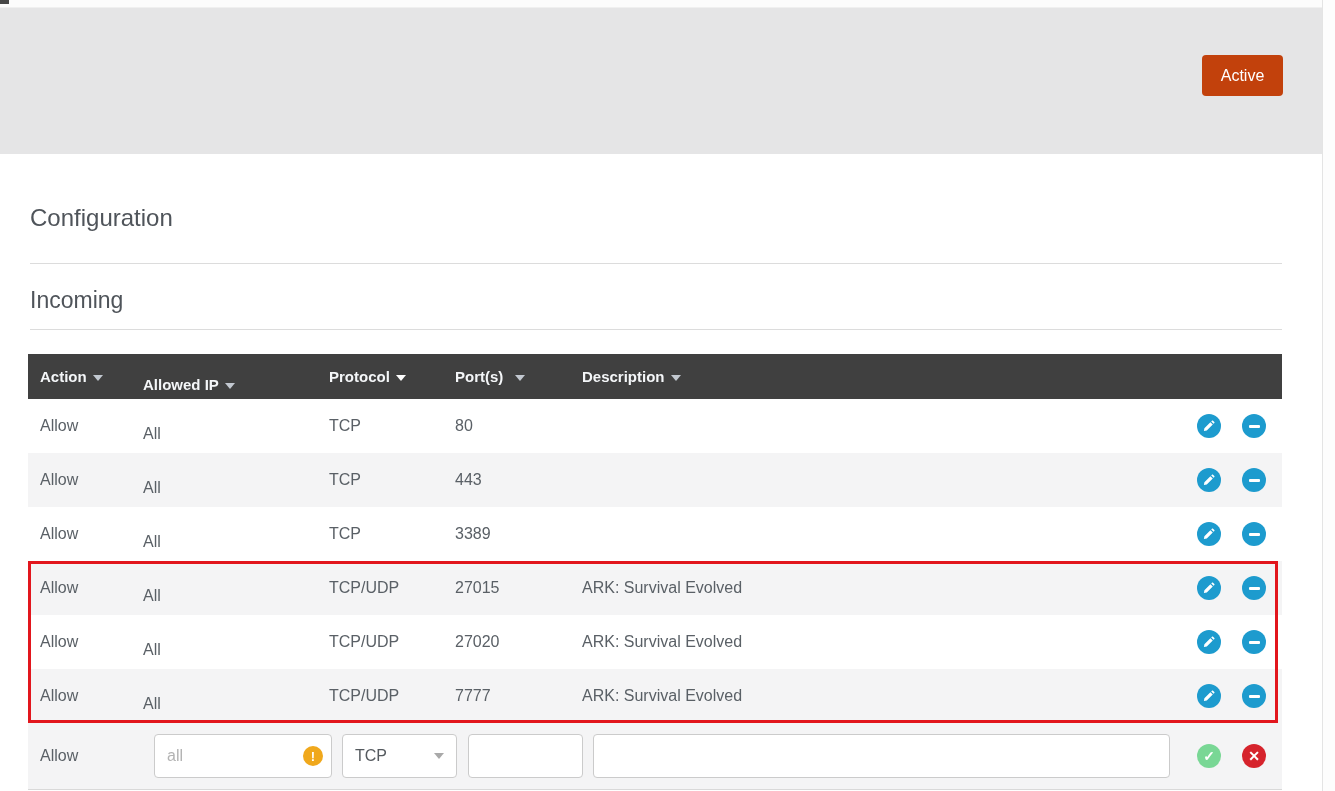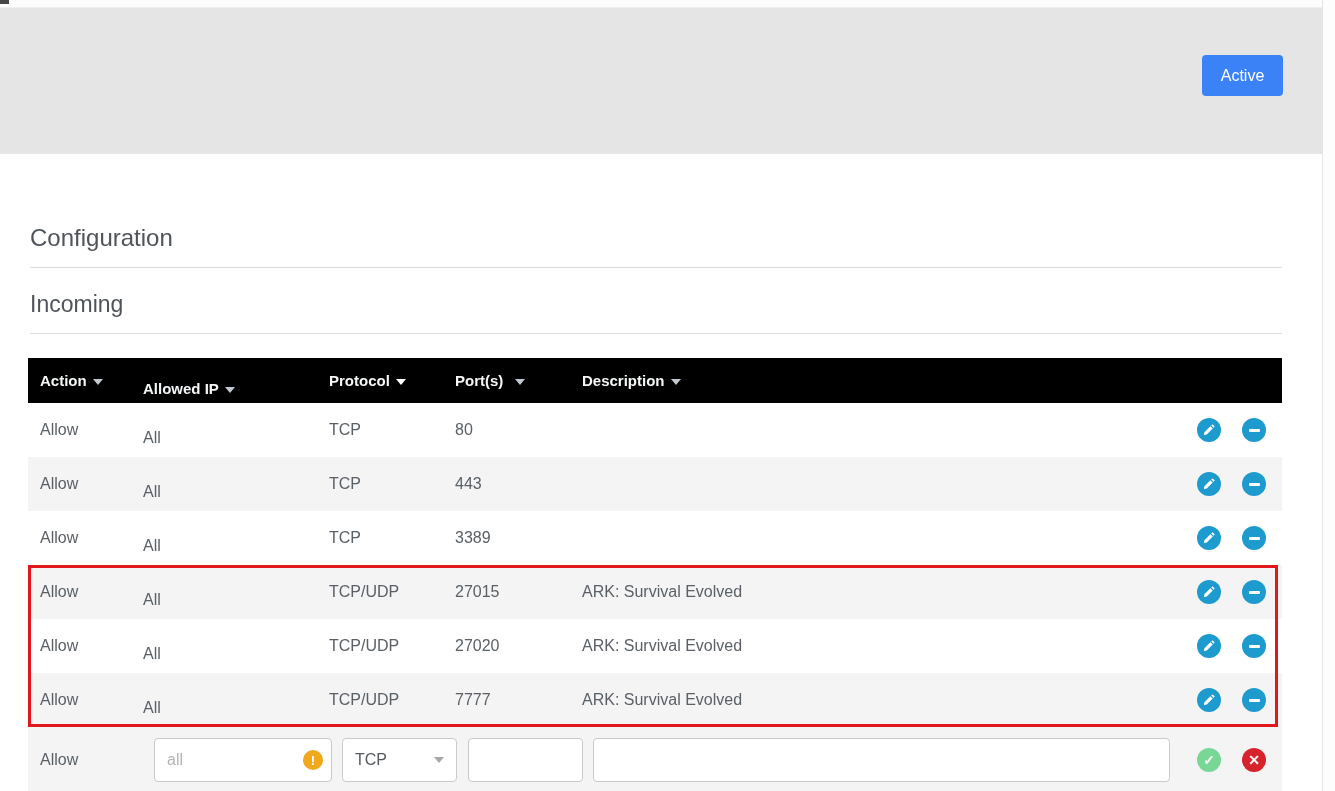--- a/index.html
+++ b/index.html
@@ -22,40 +22,40 @@
     height: 146px; background: #e5e5e6; padding: 40px 0 0 30px; position: relative;
     width: 1322px;
   }
   .page-title-row { display: flex; align-items: center; gap: 9px; }
   .page-title { font-size: 28px; font-weight: 400; color: #54585c; letter-spacing: .2px; }
   .pencil-small { width: 15px; height: 15px; display: inline-block; cursor: pointer; }
   .page-desc-row { display: flex; align-items: center; gap: 8px; margin-top: 17px; }
   .page-desc { font-size: 16px; font-style: italic; color: #63676b; }
   .status-btn {
     position: absolute; top: 47px; left: 1202px; width: 81px; height: 41px;
-    background: #3b82f6; color: #fff; border: none; border-radius: 4px;
+    background: #c2410c; color: #fff; border: none; border-radius: 4px;
     font-size: 16px; font-family: inherit; cursor: pointer;
   }
 
   
   .content { padding: 0 40px 0 30px; width: 1322px; }
   .section-title {
     font-size: 24px; font-weight: 400; color: #4f545a;
-    margin-top: 70px; padding-bottom: 15px; border-bottom: 1px solid #dcdcdc;
+    margin-top: 50px; padding-bottom: 31px; border-bottom: 1px solid #dcdcdc;
   }
   .subsection-title {
     font-size: 23px; font-weight: 400; color: #4f545a;
     margin-top: 23px; padding-bottom: 15px; border-bottom: 1px solid #dcdcdc;
   }
 
   
   .rules-table { margin-top: 24px; margin-left: -2px; width: 1254px; }
   .thead {
     display: flex; align-items: center; height: 45px;
-    background: #000000; color: #f4f6f8; font-size: 15px; font-weight: 700;
+    background: #404040; color: #f4f6f8; font-size: 15px; font-weight: 700;
   }
   .th { display: flex; align-items: center; gap: 6px; cursor: pointer; }
   .caret { width: 0; height: 0; border-left: 5px solid transparent; border-right: 5px solid transparent; border-top: 6px solid #c2c8d0; margin-top: 2px; }
   .caret.active { border-top-color: #ffffff; }
 
   .c-action { width: 115px; padding-left: 12px; }
   .c-ip     { width: 186px; margin-top: 16px; }
   .c-proto  { width: 126px; }
   .c-port   { width: 127px; gap: 12px; }
   .c-desc   { flex: 1; }

